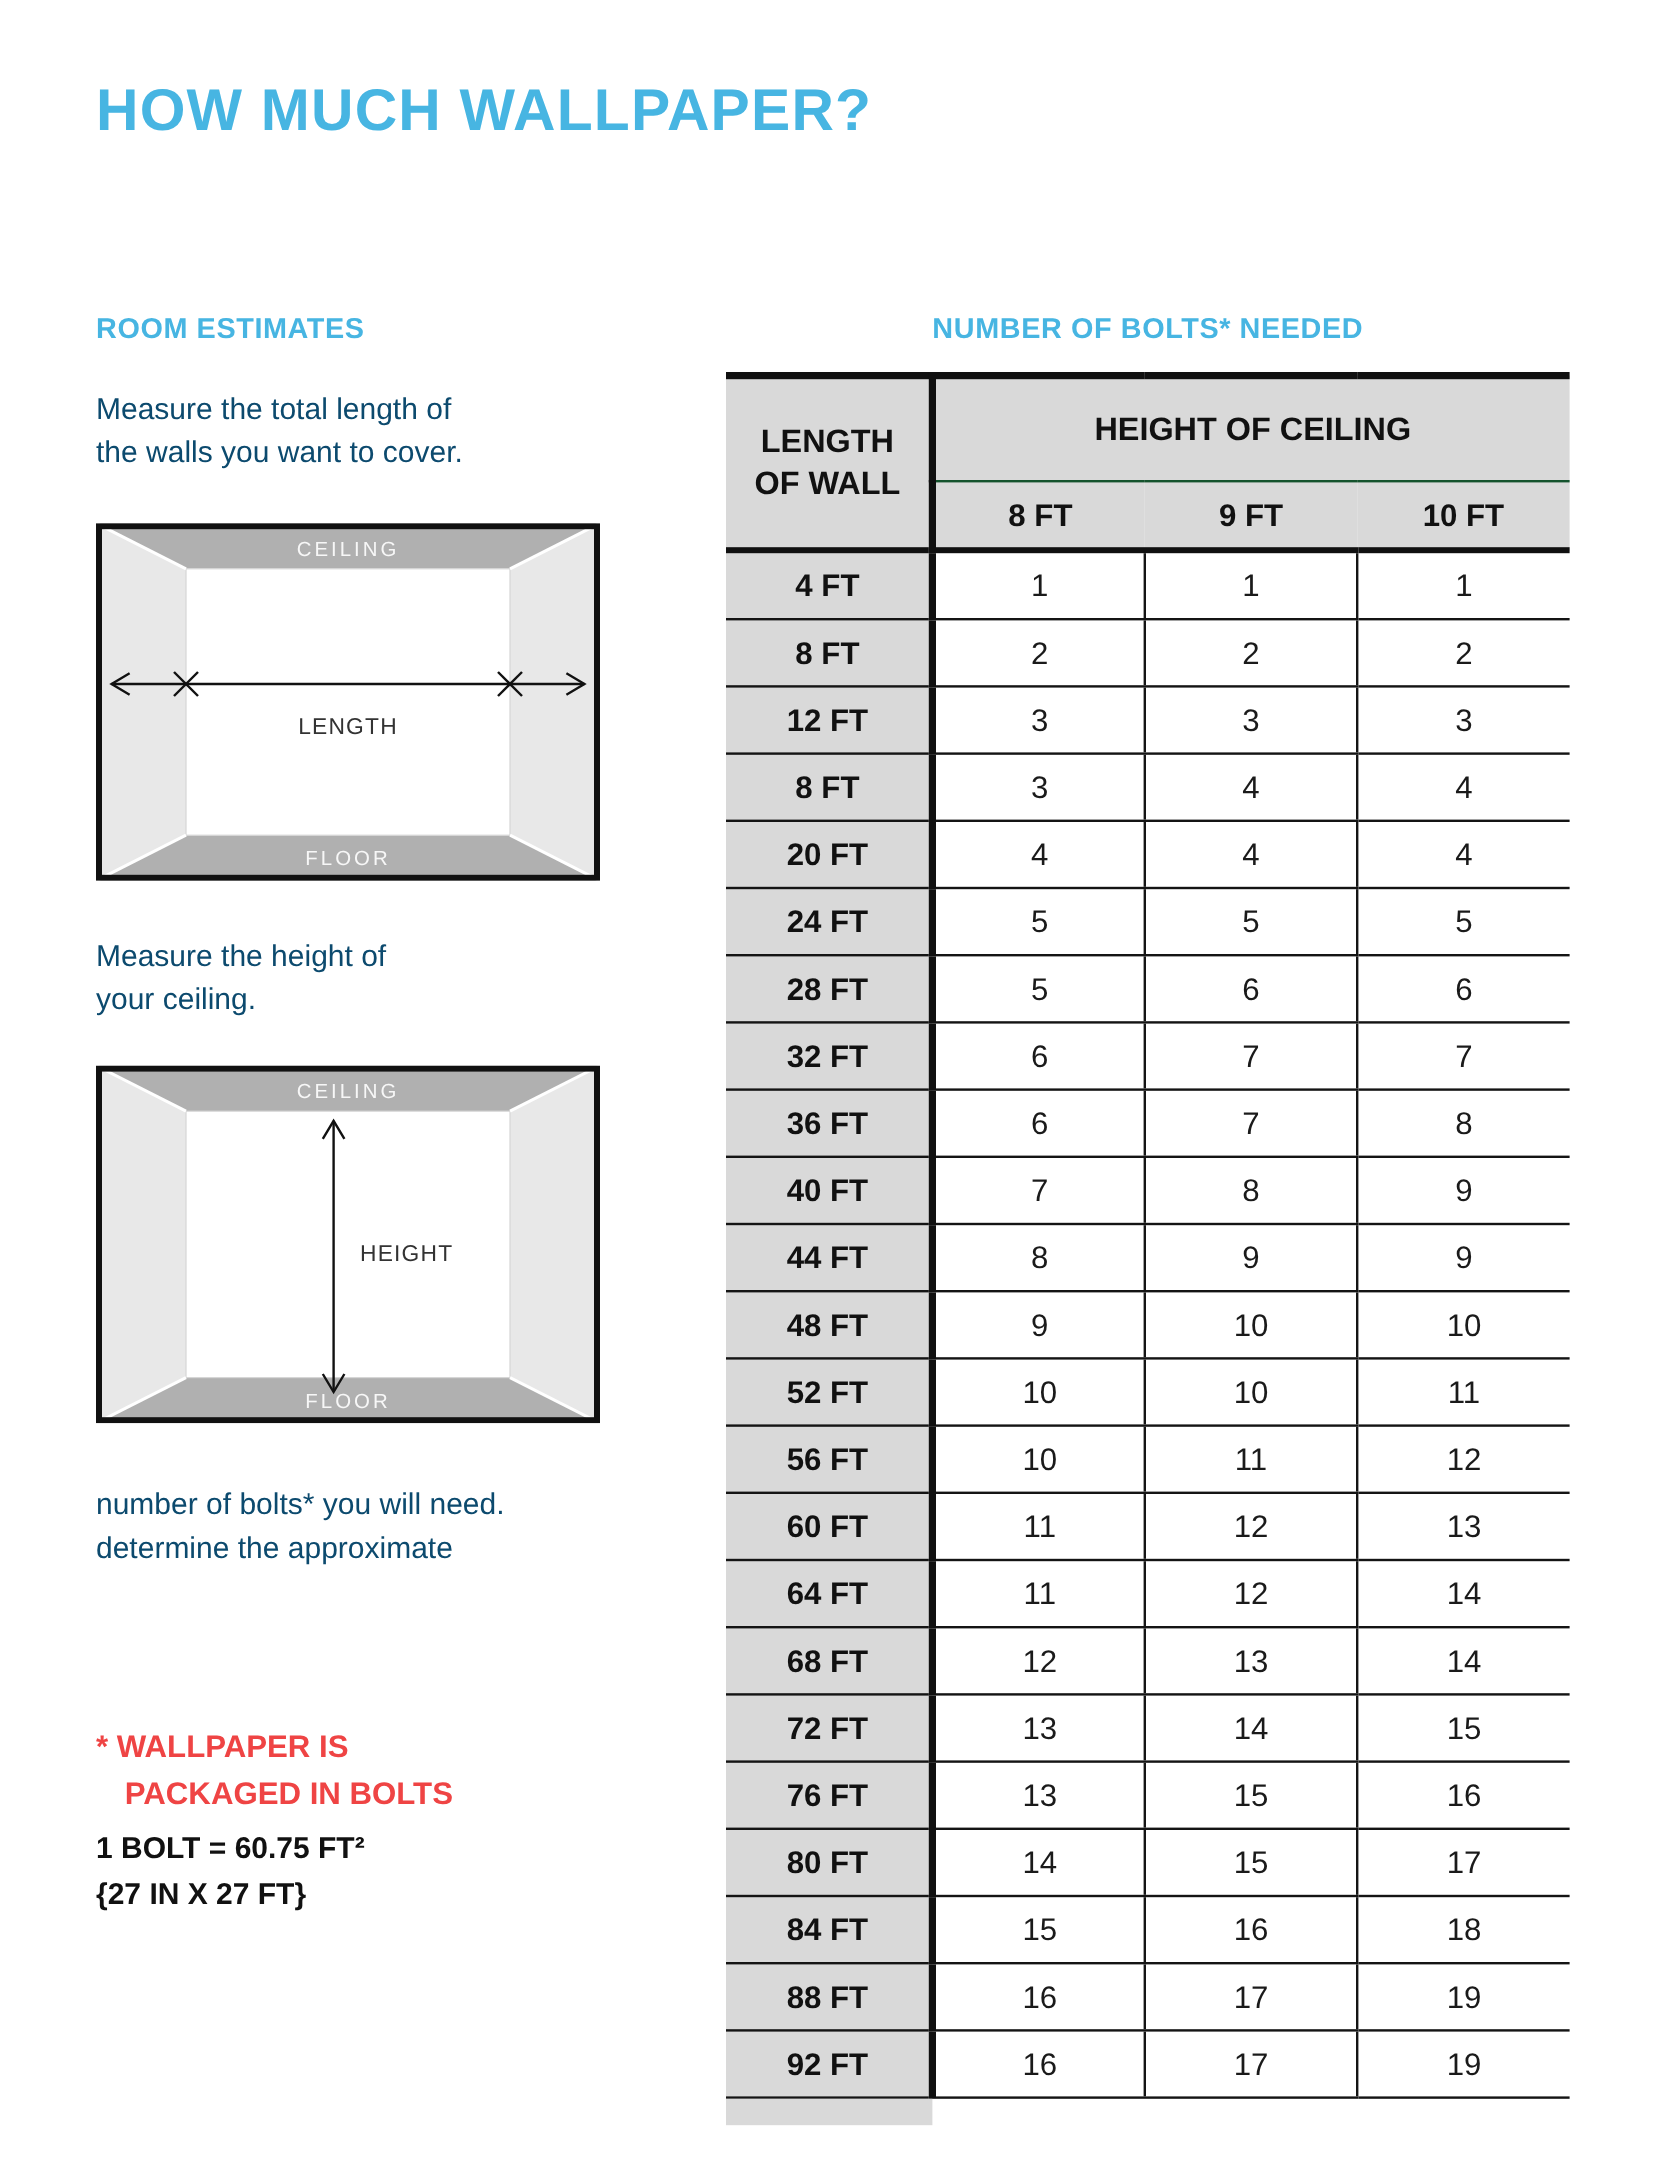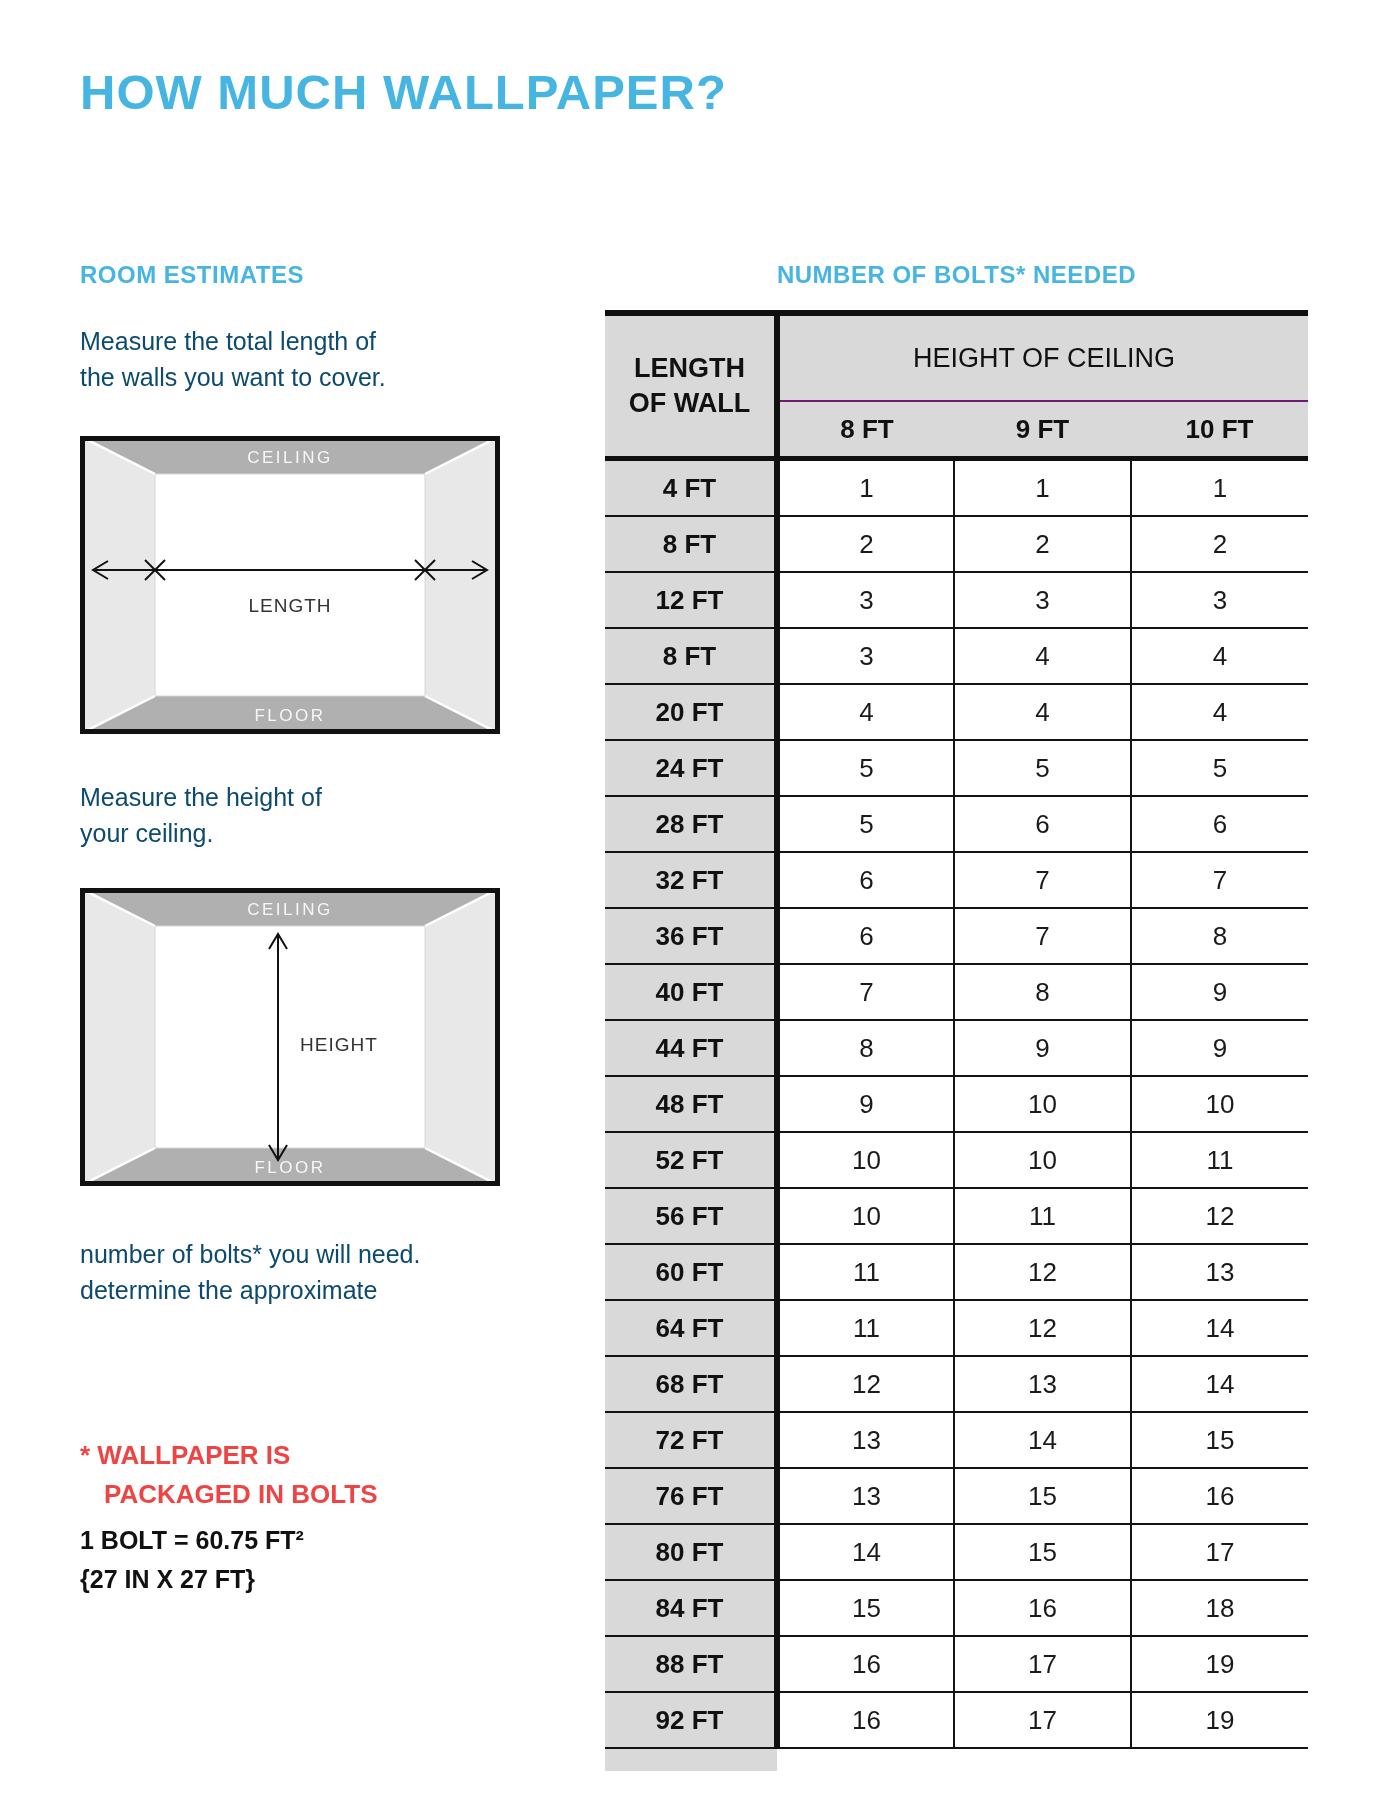--- a/index.html
+++ b/index.html
@@ -40,22 +40,22 @@
   col.c0 { width:172px; }
   col.c1 { width:177px; }
   table.bolts th, table.bolts td { padding:0; vertical-align:middle; text-align:center; }
   th.corner {
     background:#d9d9d9; height:140px;
     border-top:6px solid #101010; border-right:6px solid #101010; border-bottom:5px solid #101010;
     font-size:27px; font-weight:bold; line-height:1.3; color:#111;
   }
   th.group {
     background:#d9d9d9; height:84px;
-    border-top:6px solid #101010; border-bottom:2px solid #701a75;
-    font-size:27px; font-weight:normal; color:#111;
+    border-top:6px solid #101010; border-bottom:2px solid #14532d;
+    font-size:27px; font-weight:bold; color:#111;
   }
   th.colh {
     background:#d9d9d9; height:54px;
     border-bottom:5px solid #101010;
     font-size:26px; font-weight:bold; color:#111;
   }
   tbody td { height:54px; font-size:26px; color:#1a1a1a; border-bottom:2px solid #141414; background:#fff; }
   tbody td.label-cell { background:#d9d9d9; font-weight:bold; border-right:6px solid #101010; color:#111;margin-left:13px; }
   tbody td.value-cell + td.value-cell { border-left:2px solid #141414; }
   .stub { width:172px; height:22px; background:#d9d9d9; }

